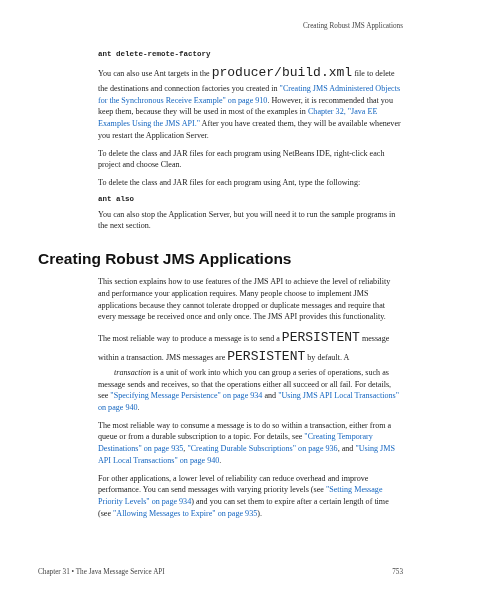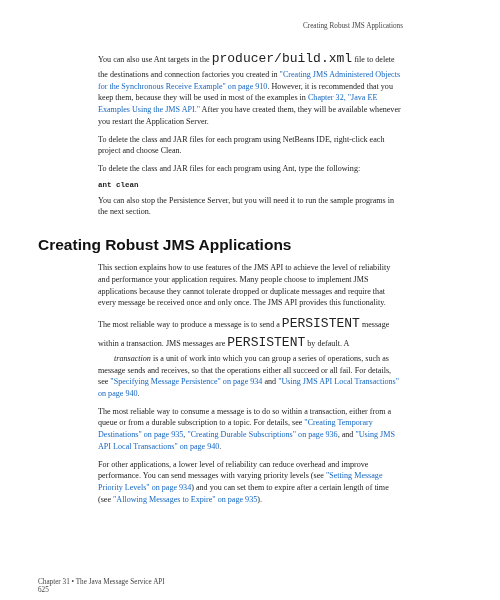--- a/index.html
+++ b/index.html
@@ -51,65 +51,65 @@
   }
   .section-heading {
     font-family: Arial, Helvetica, sans-serif;
     font-weight: bold;
     font-size: 15.5px;
     color: #111;
     margin: 18px 0 8px 0;
   }
   .footer {
     position: absolute;
-    bottom: 6px;
+    bottom: 24px;
     left: 38px;
     right: 32px;
     font-size: 7.2px;
     color: #444;
     display: flex;
     justify-content: space-between;
-    flex-direction: column;
   }
 </style>
 </head>
 <body>
 
 <div class="page">
 
   <div class="running-header">Creating Robust JMS Applications</div>
 
+  <div class="code-block">ant delete-remote-factory</div>
 
 
   <p class="body-text">
     <span>You can also use Ant targets in the </span><span class="mono">producer/build.xml</span><span> file to delete the destinations and connection factories you created in </span><span class="link">"Creating JMS Administered Objects for the Synchronous Receive Example" on page 910</span><span>. However, it is recommended that you keep them, because they will be used in most of the examples in </span><span class="link">Chapter 32, "Java EE Examples Using the JMS API."</span><span> After you have created them, they will be available whenever you restart the Application Server.</span>
   </p>
 
   <p class="body-text">To delete the class and JAR files for each program using NetBeans IDE, right-click each project and choose Clean.</p>
 
   <p class="body-text">To delete the class and JAR files for each program using Ant, type the following:</p>
 
-  <div class="code-block">ant clean</div>
+  <div class="code-block">ant also</div>
 
-  <p class="body-text">You can also stop the Persistence Server, but you will need it to run the sample programs in the next section.</p>
+  <p class="body-text">You can also stop the Application Server, but you will need it to run the sample programs in the next section.</p>
 
   <h2 class="section-heading">Creating Robust JMS Applications</h2>
 
   <p class="body-text">This section explains how to use features of the JMS API to achieve the level of reliability and performance your application requires. Many people choose to implement JMS applications because they cannot tolerate dropped or duplicate messages and require that every message be received once and only once. The JMS API provides this functionality.</p>
 
   <p class="body-text">
     <span>The most reliable way to produce a message is to send a </span><span class="mono">PERSISTENT</span><span> message within a transaction. JMS messages are </span><span class="mono">PERSISTENT</span><span> by default. A </span><span class="italic">transaction</span><span> is a unit of work into which you can group a series of operations, such as message sends and receives, so that the operations either all succeed or all fail. For details, see </span><span class="link">"Specifying Message Persistence" on page 934</span><span> and </span><span class="link">"Using JMS API Local Transactions" on page 940</span><span>.</span>
   </p>
 
   <p class="body-text">
     <span>The most reliable way to consume a message is to do so within a transaction, either from a queue or from a durable subscription to a topic. For details, see </span><span class="link">"Creating Temporary Destinations" on page 935</span><span>, </span><span class="link">"Creating Durable Subscriptions" on page 936</span><span>, and </span><span class="link">"Using JMS API Local Transactions" on page 940</span><span>.</span>
   </p>
 
   <p class="body-text">
     <span>For other applications, a lower level of reliability can reduce overhead and improve performance. You can send messages with varying priority levels (see </span><span class="link">"Setting Message Priority Levels" on page 934</span><span>) and you can set them to expire after a certain length of time (see </span><span class="link">"Allowing Messages to Expire" on page 935</span><span>).</span>
   </p>
 
   <div class="footer">
     <span>Chapter 31 • The Java Message Service API</span>
-    <span>625</span>
+    <span>753</span>
   </div>
 
 </div>
 
 </body></html>

